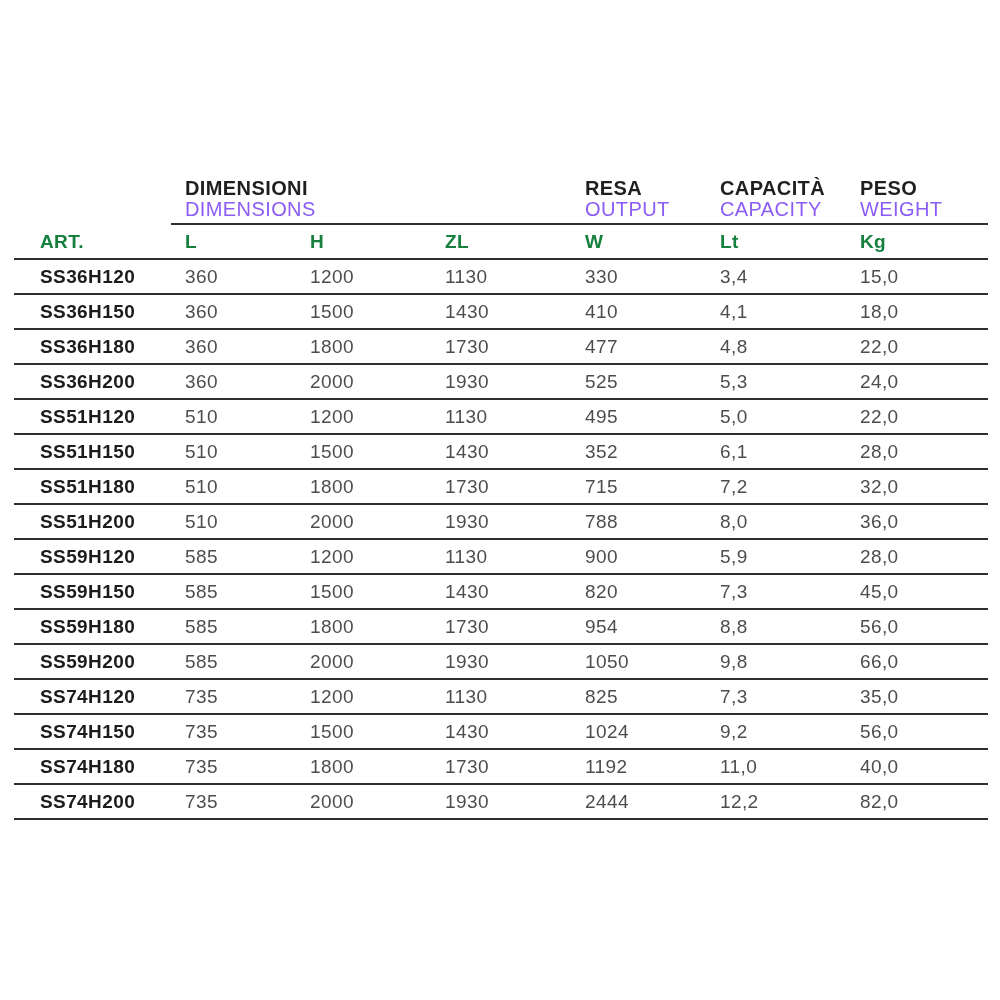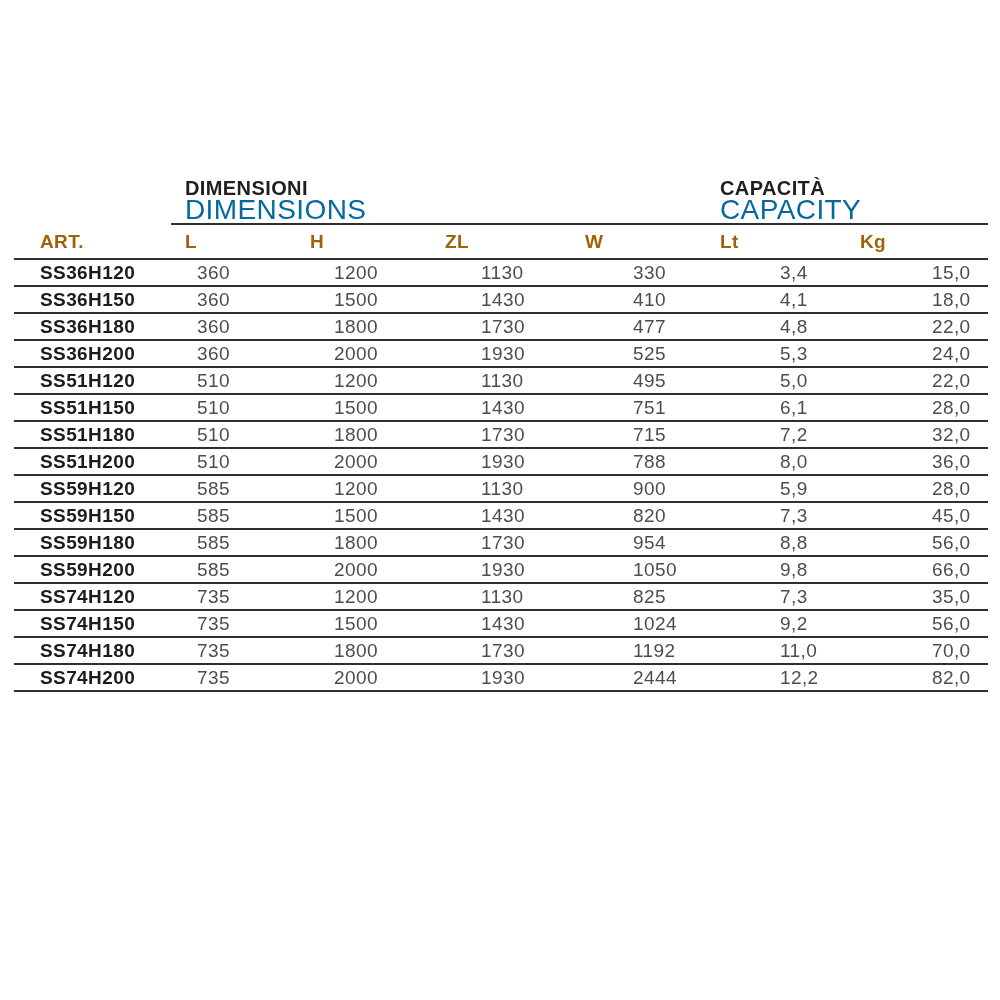--- a/index.html
+++ b/index.html
@@ -35,46 +35,45 @@
   .g-dimensions { grid-column:2 / 5; }
   .g-resa       { grid-column:5 / 6; }
   .g-capacita   { grid-column:6 / 7; }
   .g-peso       { grid-column:7 / 8; }
   .group { padding-left:14px; }
   .g-title {
     font-size:20px; font-weight:700; letter-spacing:0.4px;
     color:#1e1f21; line-height:21px; white-space:nowrap;
   }
   .g-sub {
-    font-size:28px; font-weight:400; letter-spacing:0.4px;
-    color:#0369a1; line-height:21px; white-space:nowrap;
+    font-size:20px; font-weight:400; letter-spacing:0.4px;
+    color:#8b5cf6; line-height:21px; white-space:nowrap;
   }
   .group-underline {
     position:absolute;
     left:157px; right:0; bottom:0;
     height:2px; background:#2e2f31;
   }
 
   
   .col-row {
     height:35px;
     align-items:center;
     border-bottom:2px solid #2e2f31;
   }
   .col-row .cell {
     font-size:19px; font-weight:700; letter-spacing:0.4px;
-    color:#a16207; white-space:nowrap;
+    color:#15803d; white-space:nowrap;
   }
 
   
   .data-row {
-    height:27px;
+    height:35px;
     align-items:center;
     border-bottom:2px solid #2e2f31;
-    gap:12px;
   }
   .data-row .cell {
     font-size:19px; font-weight:400; letter-spacing:0.4px;
     color:#4c4d4f; white-space:nowrap;
   }
   .data-row .cell.art {
     font-weight:700; color:#1b1c1e;
   }
 
   .cell { padding-left:14px; }
@@ -85,23 +84,31 @@
 
 <div class="sheet">
   <div class="spec-table">
 
     <div class="group-row grid-cols">
       <div class="cell art-col"></div>
       <div class="group g-dimensions">
         <div class="g-title">DIMENSIONI</div>
         <div class="g-sub">DIMENSIONS</div>
       </div>
+      <div class="group g-resa">
+        <div class="g-title">RESA</div>
+        <div class="g-sub">OUTPUT</div>
+      </div>
       <div class="group g-capacita">
         <div class="g-title">CAPACITÀ</div>
         <div class="g-sub">CAPACITY</div>
+      </div>
+      <div class="group g-peso">
+        <div class="g-title">PESO</div>
+        <div class="g-sub">WEIGHT</div>
       </div>
       <div class="group-underline"></div>
     </div>
 
     <div class="col-row grid-cols">
       <div class="cell art-col">ART.</div>
       <div class="cell">L</div>
       <div class="cell">H</div>
       <div class="cell">ZL</div>
       <div class="cell">W</div>
@@ -158,21 +165,21 @@
         <div class="cell">495</div>
         <div class="cell">5,0</div>
         <div class="cell">22,0</div>
       </div>
 
       <div class="data-row grid-cols">
         <div class="cell art">SS51H150</div>
         <div class="cell">510</div>
         <div class="cell">1500</div>
         <div class="cell">1430</div>
-        <div class="cell">751</div>
+        <div class="cell">352</div>
         <div class="cell">6,1</div>
         <div class="cell">28,0</div>
       </div>
 
       <div class="data-row grid-cols">
         <div class="cell art">SS51H180</div>
         <div class="cell">510</div>
         <div class="cell">1800</div>
         <div class="cell">1730</div>
         <div class="cell">715</div>
@@ -250,21 +257,21 @@
         <div class="cell">56,0</div>
       </div>
 
       <div class="data-row grid-cols">
         <div class="cell art">SS74H180</div>
         <div class="cell">735</div>
         <div class="cell">1800</div>
         <div class="cell">1730</div>
         <div class="cell">1192</div>
         <div class="cell">11,0</div>
-        <div class="cell">70,0</div>
+        <div class="cell">40,0</div>
       </div>
 
       <div class="data-row grid-cols">
         <div class="cell art">SS74H200</div>
         <div class="cell">735</div>
         <div class="cell">2000</div>
         <div class="cell">1930</div>
         <div class="cell">2444</div>
         <div class="cell">12,2</div>
         <div class="cell">82,0</div>

